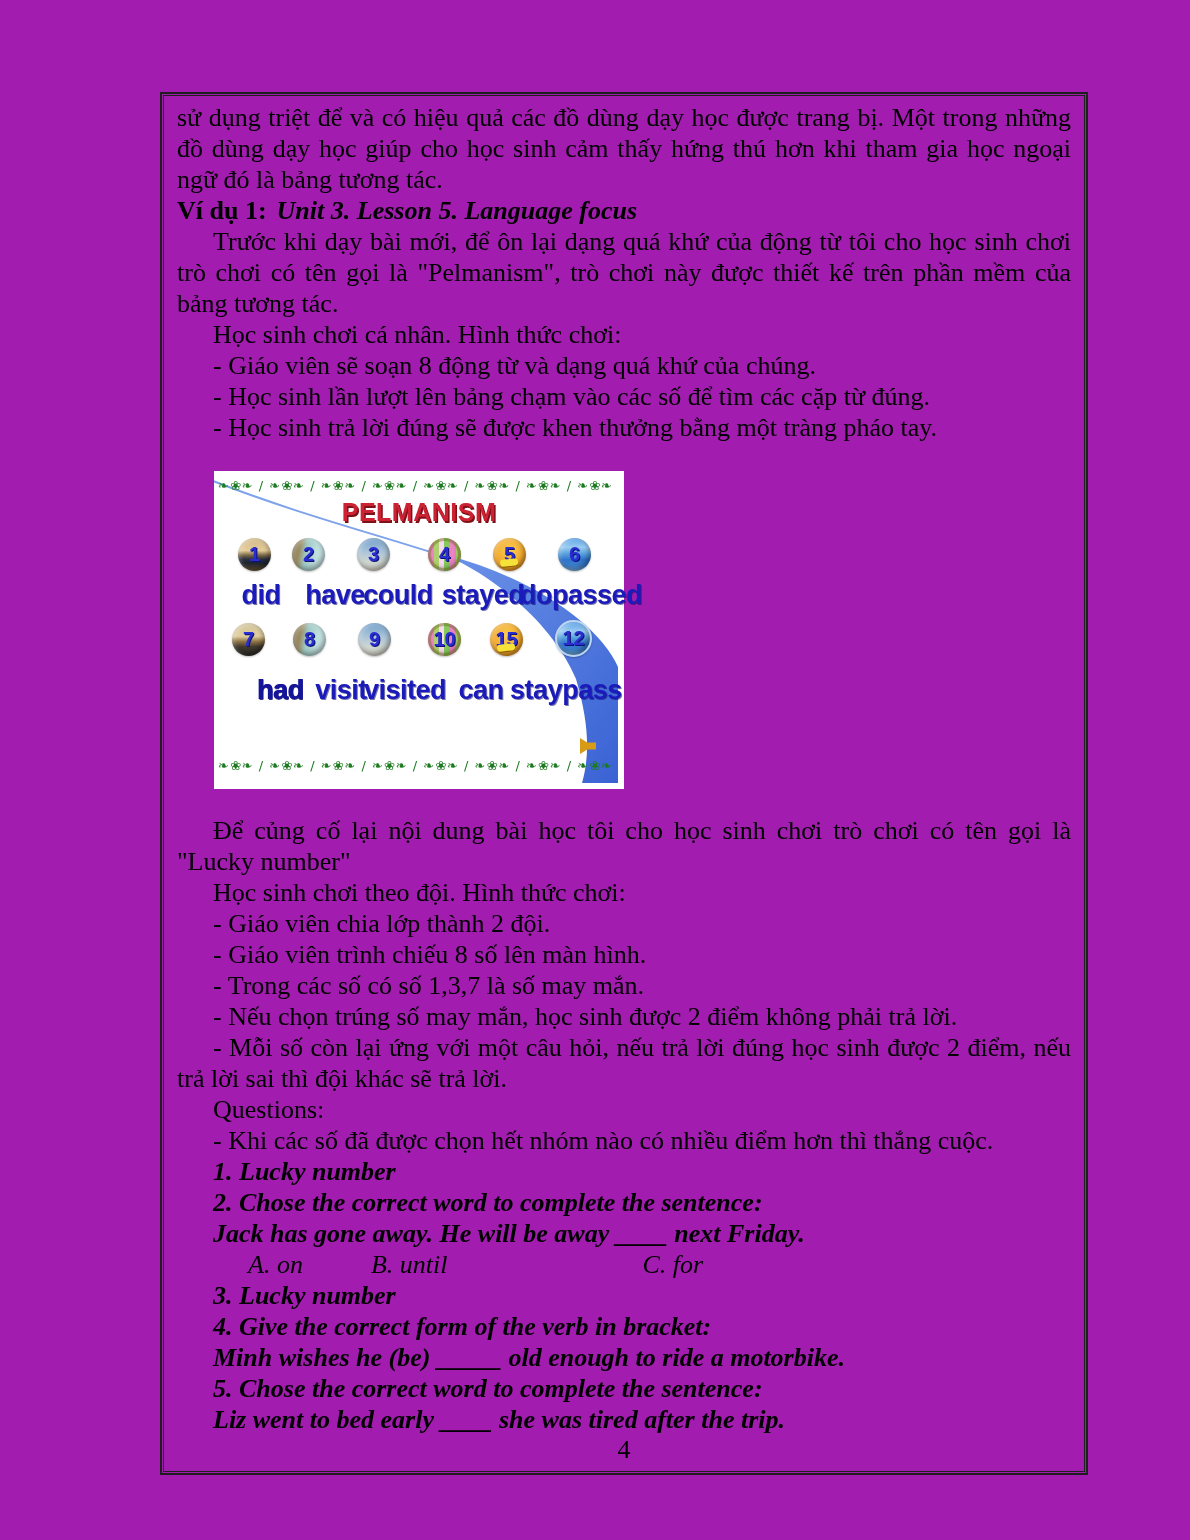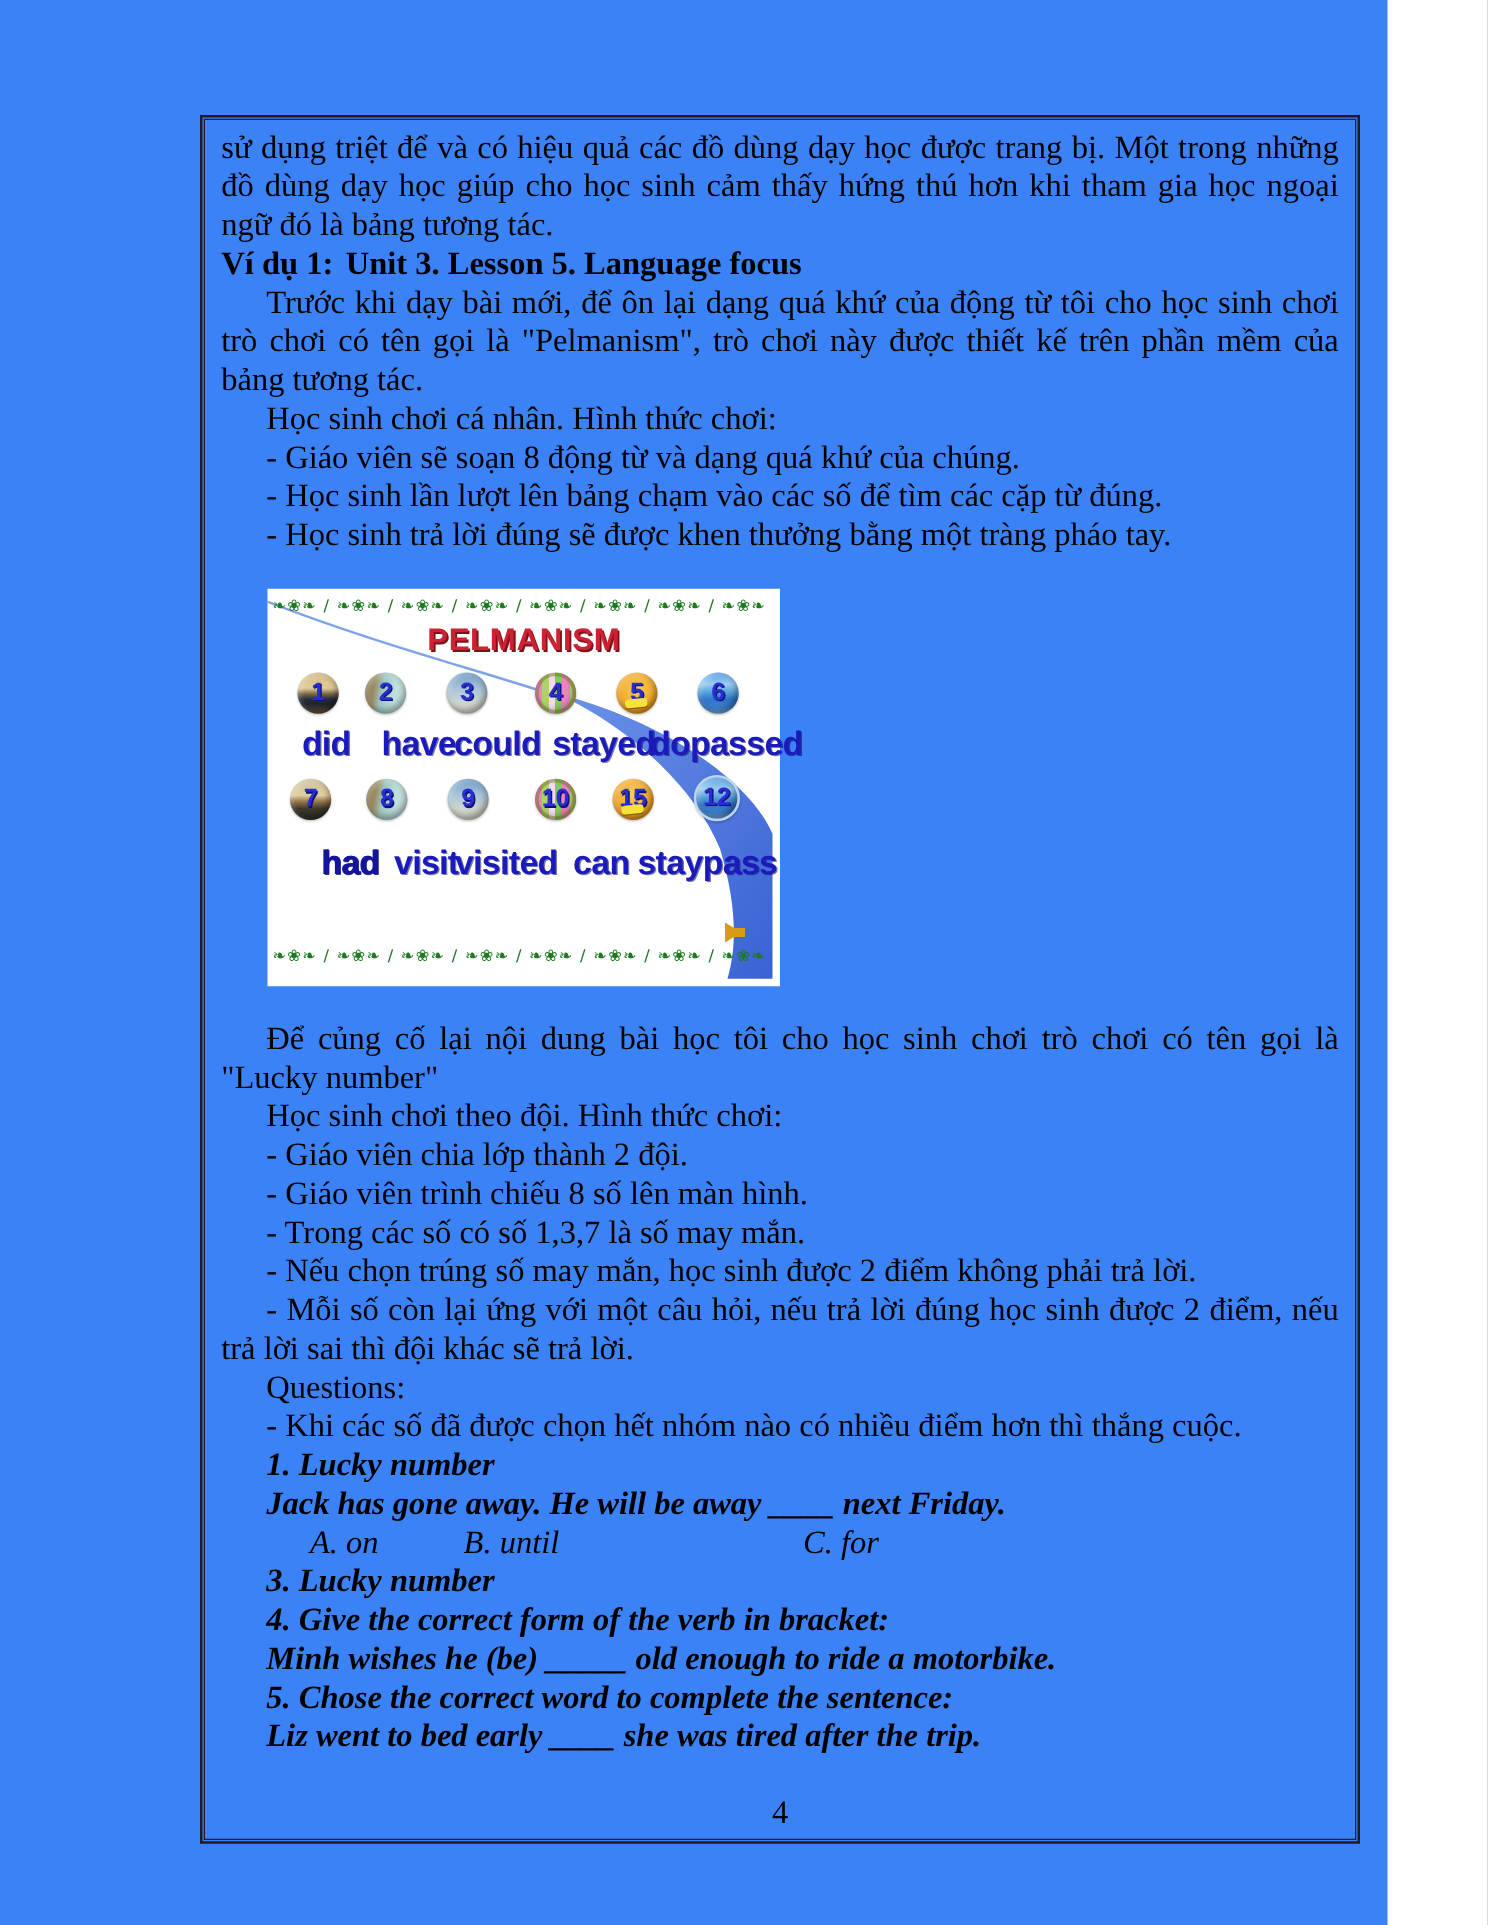--- a/index.html
+++ b/index.html
@@ -1,26 +1,26 @@
 <!DOCTYPE html>
 <html><head>
 <meta charset="utf-8">
 <style>
   html,body{margin:0;padding:0;background:#ffffff;}
-  .page{position:relative;width:1070px;height:1540px;background:#3b82f6;overflow:hidden;
-        font-family:"Liberation Serif",serif;color:#000;padding-left:40px;}
+  .page{position:relative;width:1190px;height:1540px;background:#a21caf;overflow:hidden;
+        font-family:"Liberation Serif",serif;color:#000;}
   .sheet{position:absolute;left:160px;top:92px;width:928px;height:1383px;
          border:2px solid #1e1e1e;box-sizing:border-box;}
   .sheet-inner{position:absolute;inset:1px;border:1px solid #1e1e1e;}
   .content{position:absolute;inset:0;padding:6px 13px 0 13px;font-size:26px;line-height:31px;}
   .p{margin:0;text-align:justify;}
   .pl{margin:0;text-align:left;}
   .first{text-indent:36px;}
   .heading{font-weight:bold;text-align:left;}
-  .bi{margin-left:10px;}
+  .bi{font-style:italic;margin-left:10px;}
   .q{font-style:italic;font-weight:bold;}
   .opts{margin:0;padding-left:71px;font-style:italic;}
   .opt-b{margin-left:68px;}
   .opt-c{margin-left:195px;}
   .pagenum{position:absolute;left:0;right:0;bottom:8px;text-align:center;font-size:26px;line-height:26px;}
 
   
   .slide{position:relative;width:410px;height:318px;margin:28px 0 26px 37px;background:#fff;}
   .ribbon{position:absolute;left:0;top:0;z-index:1;}
   .ornament{position:absolute;left:4px;width:396px;height:18px;z-index:3;
@@ -153,20 +153,21 @@
         <p class="pl first">Học sinh chơi theo đội. Hình thức chơi:</p>
         <p class="pl first">- Giáo viên chia lớp thành 2 đội.</p>
         <p class="pl first">- Giáo viên trình chiếu 8 số lên màn hình.</p>
         <p class="pl first">- Trong các số có số 1,3,7 là số may mắn.</p>
         <p class="pl first">- Nếu chọn trúng số may mắn, học sinh được 2 điểm không phải trả lời.</p>
         <p class="p first">- Mỗi số còn lại ứng với một câu hỏi, nếu trả lời đúng học sinh được 2 điểm, nếu trả lời sai thì đội khác sẽ trả lời.</p>
         <p class="pl first">Questions:</p>
 
         <p class="pl first">- Khi các số đã được chọn hết nhóm nào có nhiều điểm hơn thì thắng cuộc.</p>
         <p class="pl first q">1. Lucky number</p>
+        <p class="pl first q">2. Chose the correct word to complete the sentence:</p>
         <p class="pl first q">Jack has gone away. He will be away ____ next Friday.</p>
         <p class="opts"><span>A. on</span><span class="opt-b">B. until</span><span class="opt-c">C. for</span></p>
         <p class="pl first q">3. Lucky number</p>
         <p class="pl first q">4. Give the correct form of the verb in bracket:</p>
         <p class="pl first q">Minh wishes he (be) _____ old enough to ride a motorbike.</p>
         <p class="pl first q">5. Chose the correct word to complete the sentence:</p>
         <p class="pl first q">Liz went to bed early ____ she was tired after the trip.</p>
 
         <div class="pagenum">4</div>
       </div>

